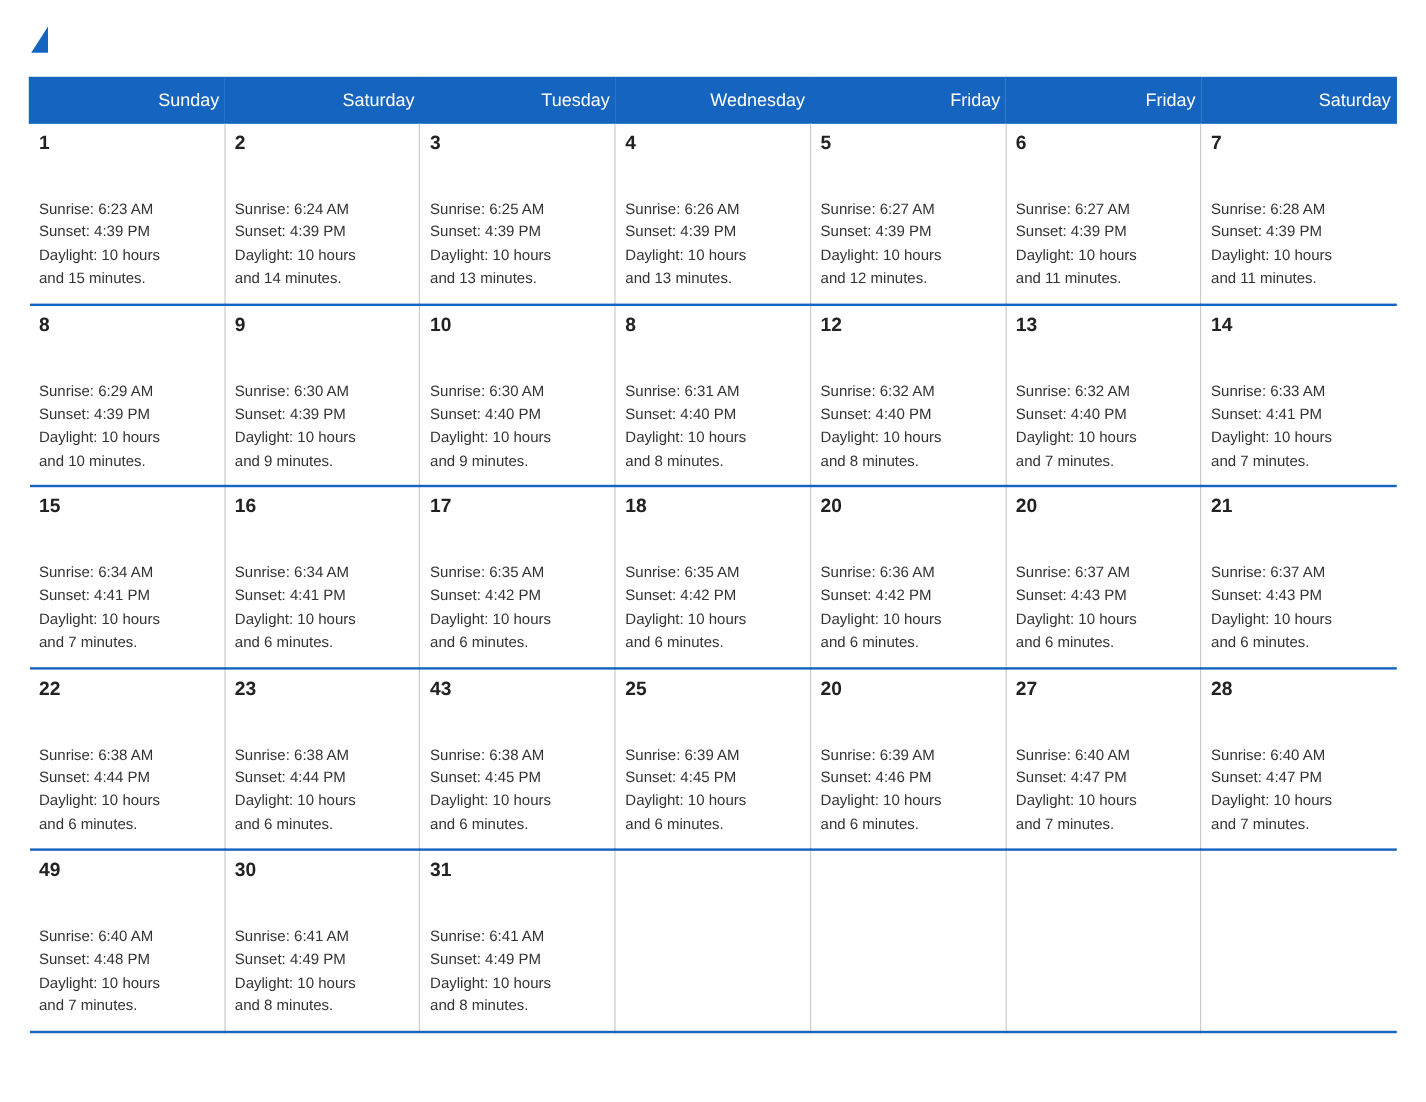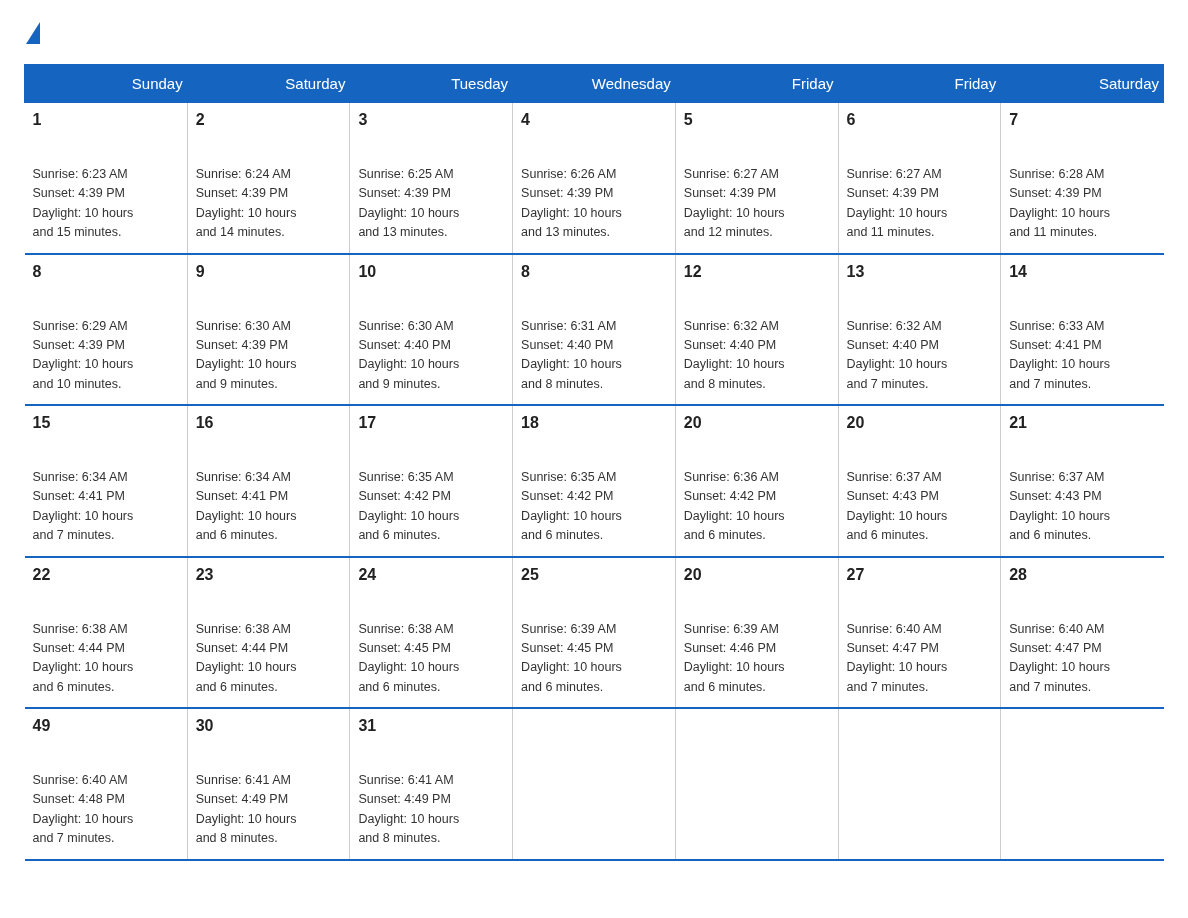--- a/index.html
+++ b/index.html
@@ -220,21 +220,21 @@
       <tr>
         <td>
           <span class="day-num">22</span>
           <div class="day-info">Sunrise: 6:38 AM<br>Sunset: 4:44 PM<br>Daylight: 10 hours<br>and 6 minutes.</div>
         </td>
         <td>
           <span class="day-num">23</span>
           <div class="day-info">Sunrise: 6:38 AM<br>Sunset: 4:44 PM<br>Daylight: 10 hours<br>and 6 minutes.</div>
         </td>
         <td>
-          <span class="day-num">24</span>
+          <span class="day-num">43</span>
           <div class="day-info">Sunrise: 6:38 AM<br>Sunset: 4:45 PM<br>Daylight: 10 hours<br>and 6 minutes.</div>
         </td>
         <td>
           <span class="day-num">25</span>
           <div class="day-info">Sunrise: 6:39 AM<br>Sunset: 4:45 PM<br>Daylight: 10 hours<br>and 6 minutes.</div>
         </td>
         <td>
           <span class="day-num">20</span>
           <div class="day-info">Sunrise: 6:39 AM<br>Sunset: 4:46 PM<br>Daylight: 10 hours<br>and 6 minutes.</div>
         </td>

